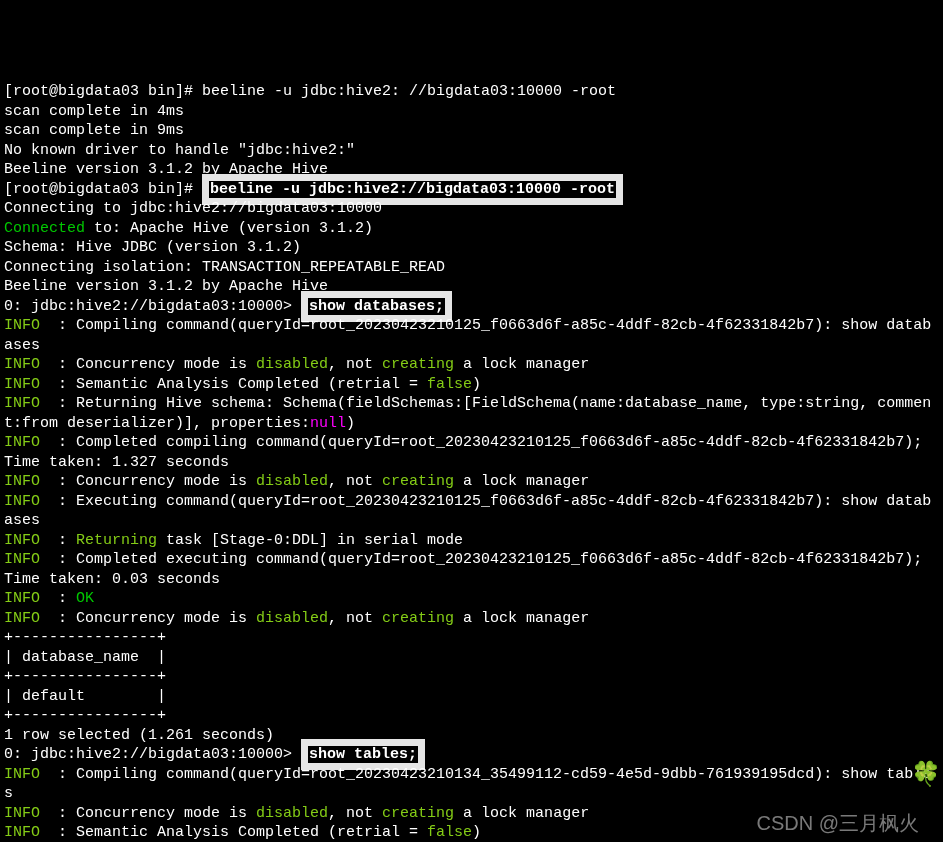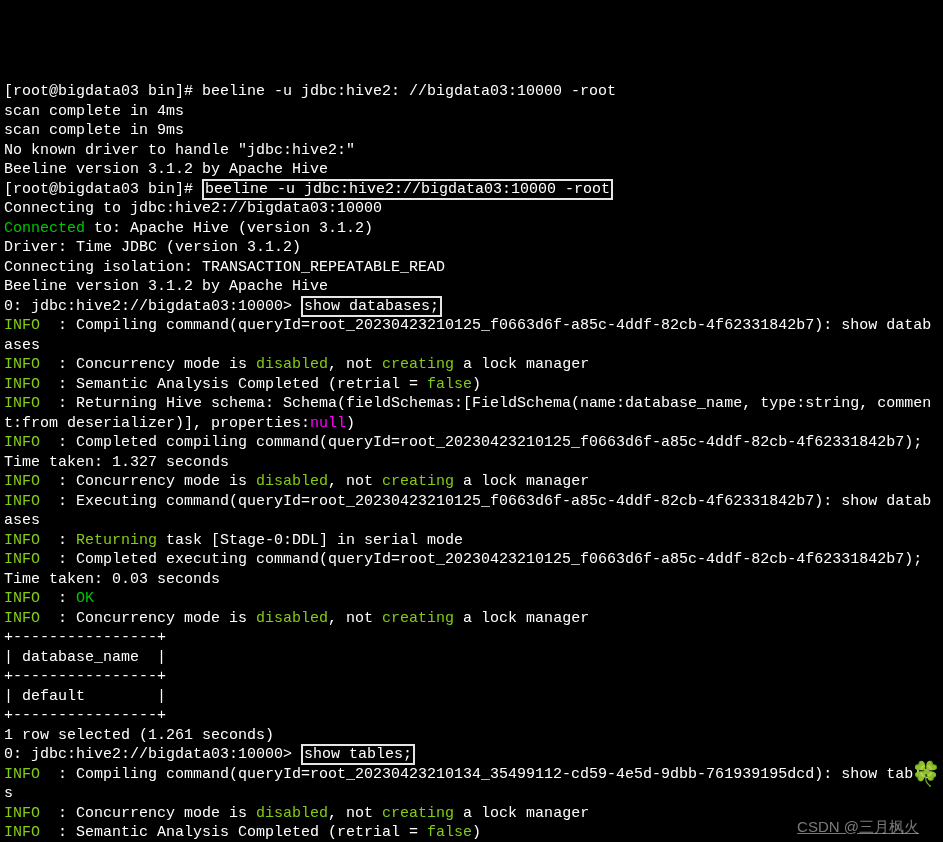--- a/index.html
+++ b/index.html
@@ -12,29 +12,28 @@
       color: #fff;
       white-space: pre-wrap;
       word-break: break-all;
       width: 935px;
       overflow: hidden;
     }
     .green { color: #00c800; margin-top: 40px; }
     .cyan { color: #84cc16; }
     .yellow { color: #84cc16; }
     .magenta { color: #ff00ff; }
-    .redbox { border: 2px solid #e5e5e5; padding: 0 1px; }
+    .redbox { border: 7px solid #e5e5e5; padding: 0 1px; font-weight: bold; }
     .watermark {
       position: absolute;
       right: 24px;
       bottom: 6px;
       color: rgba(220,220,220,0.55);
       font-family: sans-serif;
-      font-size: 15px;
-      text-decoration: underline;
+      font-size: 20px;
     }
     .clover {
       position: absolute;
       right: 2px;
       top: 760px;
       color: #4CAF50;
       font-size: 24px;
     }
   </style>
 </head>
@@ -43,21 +42,21 @@
 
 
 <div><span>[root@bigdata03 bin]# </span><span>beeline -u jdbc:hive2: //bigdata03:10000 -root</span>
 <span>scan complete in 4ms</span>
 <span>scan complete in 9ms</span>
 <span>No known driver to handle "jdbc:hive2:"</span>
 <span>Beeline version 3.1.2 by Apache Hive</span>
 <span>[root@bigdata03 bin]# </span><span class="redbox">beeline -u jdbc:hive2://bigdata03:10000 -root</span>
 <span>Connecting to jdbc:hive2://bigdata03:10000</span>
 <span class="green">Connected</span><span> to: Apache Hive (version 3.1.2)</span>
-<span>Driver: Time JDBC (version 3.1.2)</span>
+<span>Schema: Hive JDBC (version 3.1.2)</span>
 <span>Connecting isolation: TRANSACTION_REPEATABLE_READ</span>
 <span>Beeline version 3.1.2 by Apache Hive</span>
 <span>0: jdbc:hive2://bigdata03:10000&gt; </span><span class="redbox">show databases;</span>
 <span class="cyan">INFO </span><span> : Compiling command(queryId=root_20230423210125_f0663d6f-a85c-4ddf-82cb-4f62331842b7): show databases</span>
 <span class="cyan">INFO </span><span> : Concurrency mode is </span><span class="yellow">disabled</span><span>, not </span><span class="cyan">creating</span><span> a lock manager</span>
 <span class="cyan">INFO </span><span> : Semantic Analysis Completed (retrial = </span><span class="yellow">false</span><span>)</span>
 <span class="cyan">INFO </span><span> : Returning Hive schema: Schema(fieldSchemas:[FieldSchema(name:database_name, type:string, comment:from deserializer)], properties:</span><span class="magenta">null</span><span>)</span>
 <span class="cyan">INFO </span><span> : Completed compiling command(queryId=root_20230423210125_f0663d6f-a85c-4ddf-82cb-4f62331842b7); Time taken: 1.327 seconds</span>
 <span class="cyan">INFO </span><span> : Concurrency mode is </span><span class="yellow">disabled</span><span>, not </span><span class="cyan">creating</span><span> a lock manager</span>
 <span class="cyan">INFO </span><span> : Executing command(queryId=root_20230423210125_f0663d6f-a85c-4ddf-82cb-4f62331842b7): show databases</span>

